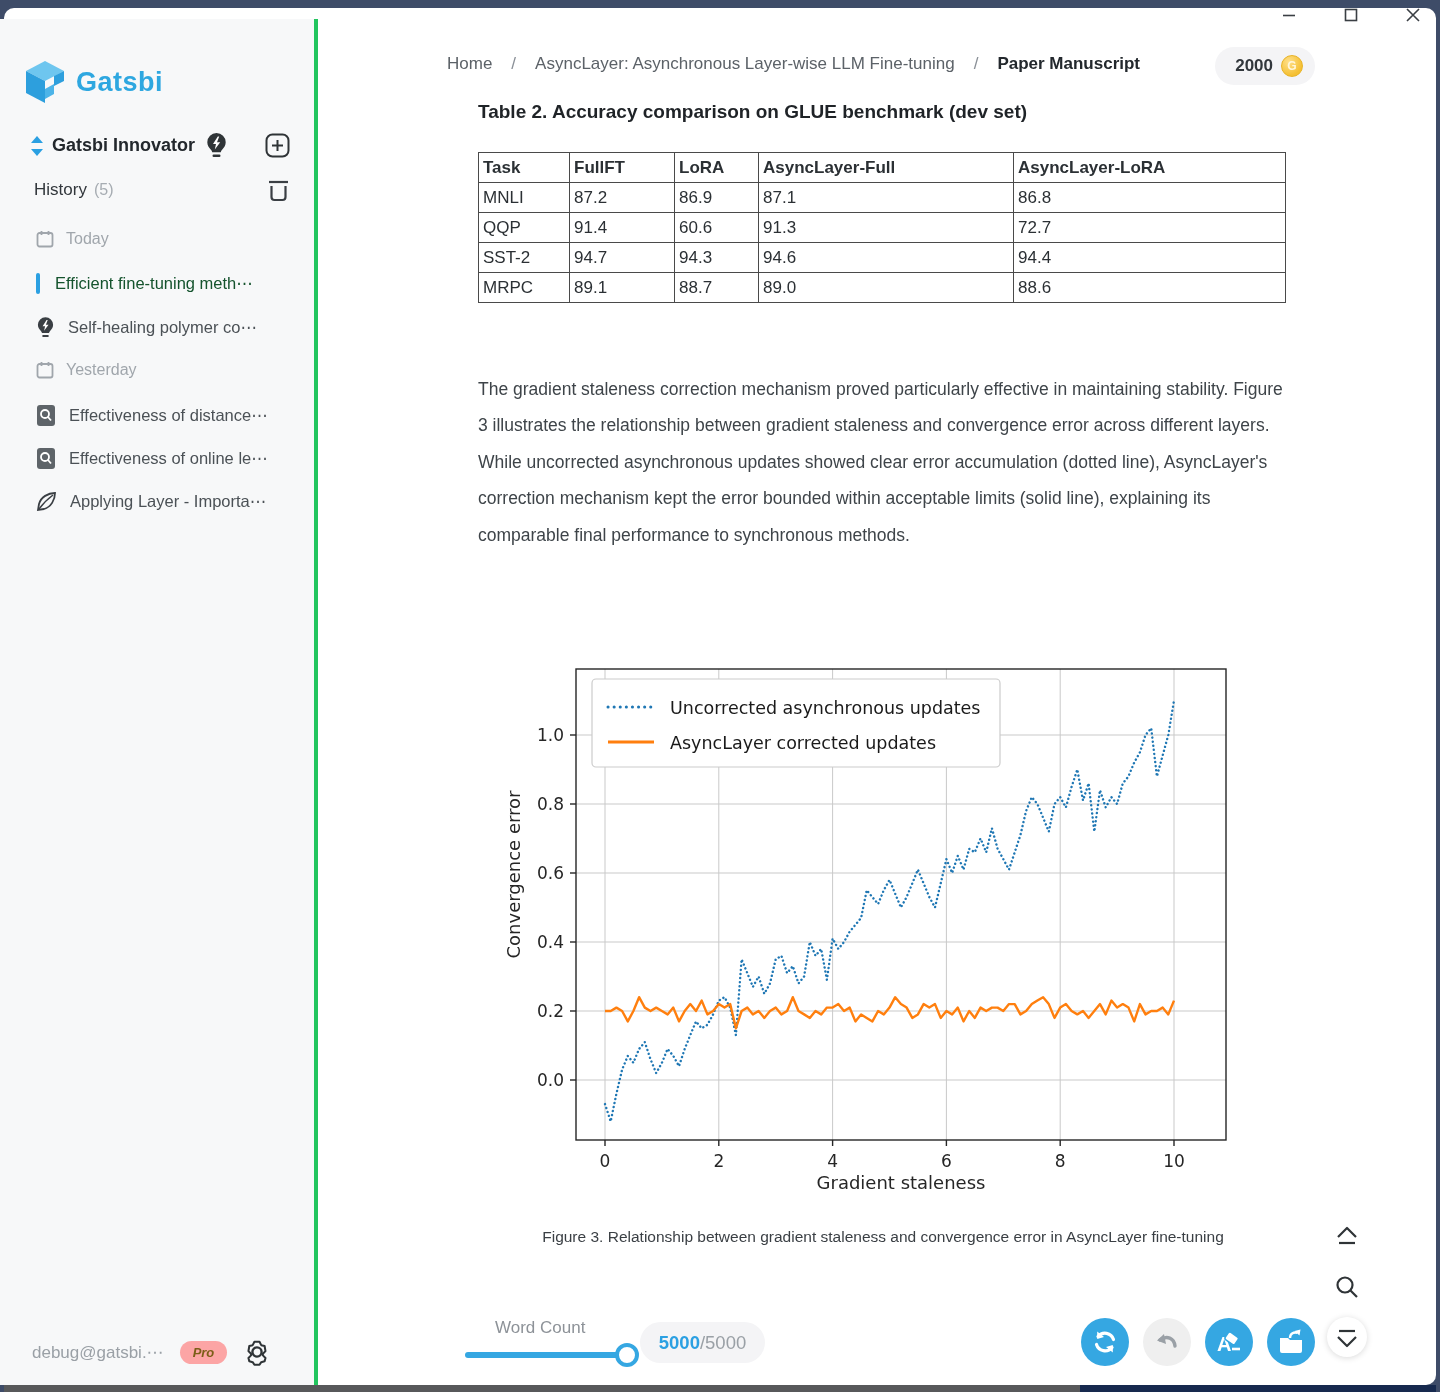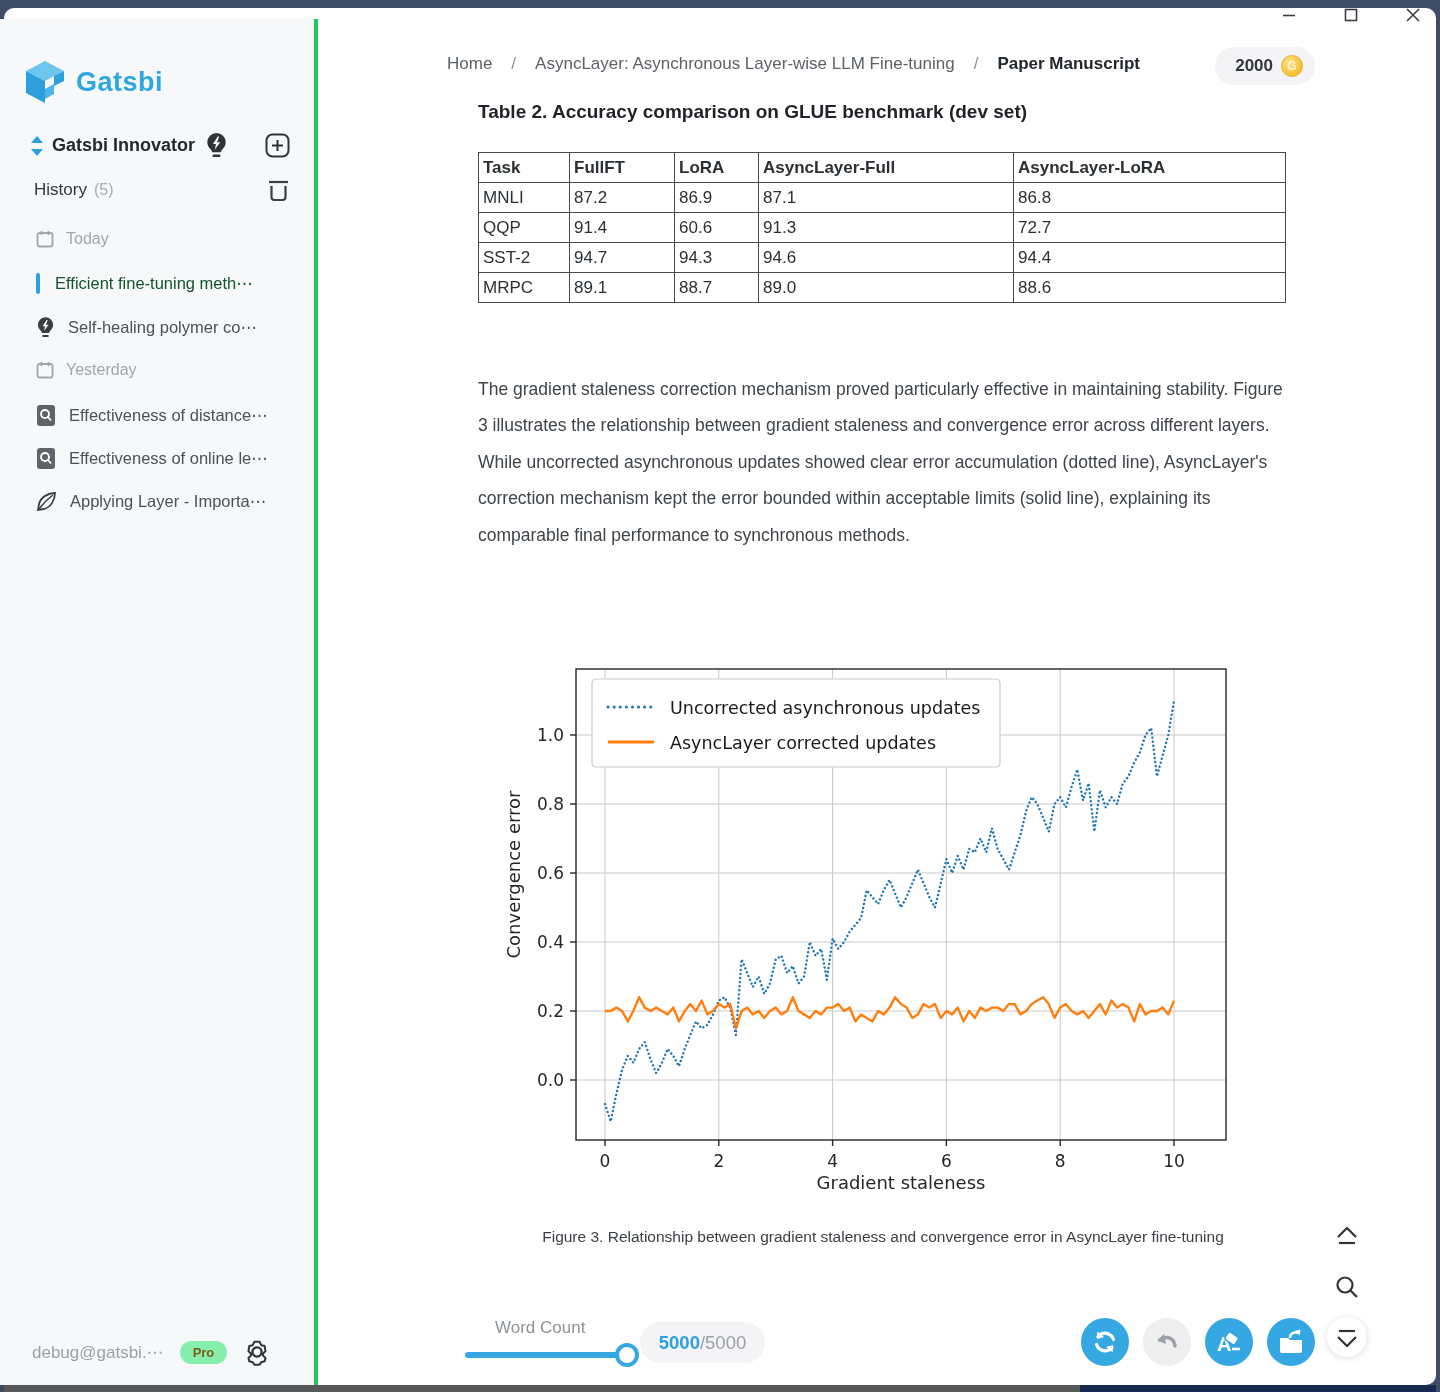--- a/index.html
+++ b/index.html
@@ -24,22 +24,22 @@
   .hist-title { font-size:17px; font-weight:normal; color:#32373c; }
   .hist-count { font-size:16px; color:#a6acb2; margin-left:7px; }
   .side-section { position:absolute; left:36px; display:flex; align-items:flex-end; gap:12px;
                   color:#a0a6ac; font-size:16px; }
   .side-item { position:absolute; left:36px; right:16px; display:flex; align-items:center; gap:13px;
                color:#4b5156; font-size:16.5px; cursor:pointer; white-space:nowrap; overflow:hidden; }
   .side-item.active { color:#14532d; }
   .active-bar { width:4px; height:21px; background:#2ba0e2; border-radius:2px; margin-right:2px; }
   .user-row { position:absolute; left:32px; bottom:18px; right:16px; display:flex; align-items:center; }
   .user-email { color:#9aa0a6; font-size:17px; }
-  .pro-pill { background:#86efac; color:#7c5e18; font-size:13px; font-weight:bold;
-              border-radius:12px; padding:4px 13px; margin-left:16px; }
+  .pro-pill { background:#fca5a5; color:#7c5e18; font-size:13px; font-weight:bold;
+              border-radius:12px; padding:4px 13px; margin-left:16px;font-style:italic; }
 
   
   .breadcrumb { position:absolute; top:54px; left:447px; font-size:17px; color:#5c6268;
                 display:flex; gap:19px; align-items:center; z-index:6;}
   .crumb-last { font-weight:bold; color:#23282d; }
   .crumb-sep { color:#8a9097; }
   .coin-pill { position:absolute; top:47px; right:125px; height:38px; background:#f4f4f6;
                border-radius:19px; display:flex; align-items:center; padding:0 12px 0 20px; gap:8px; z-index:6;}
   .coin-amount { font-size:17px; font-weight:bold; color:#32373c; }
   .coin { width:22px; height:22px; border-radius:50%;

